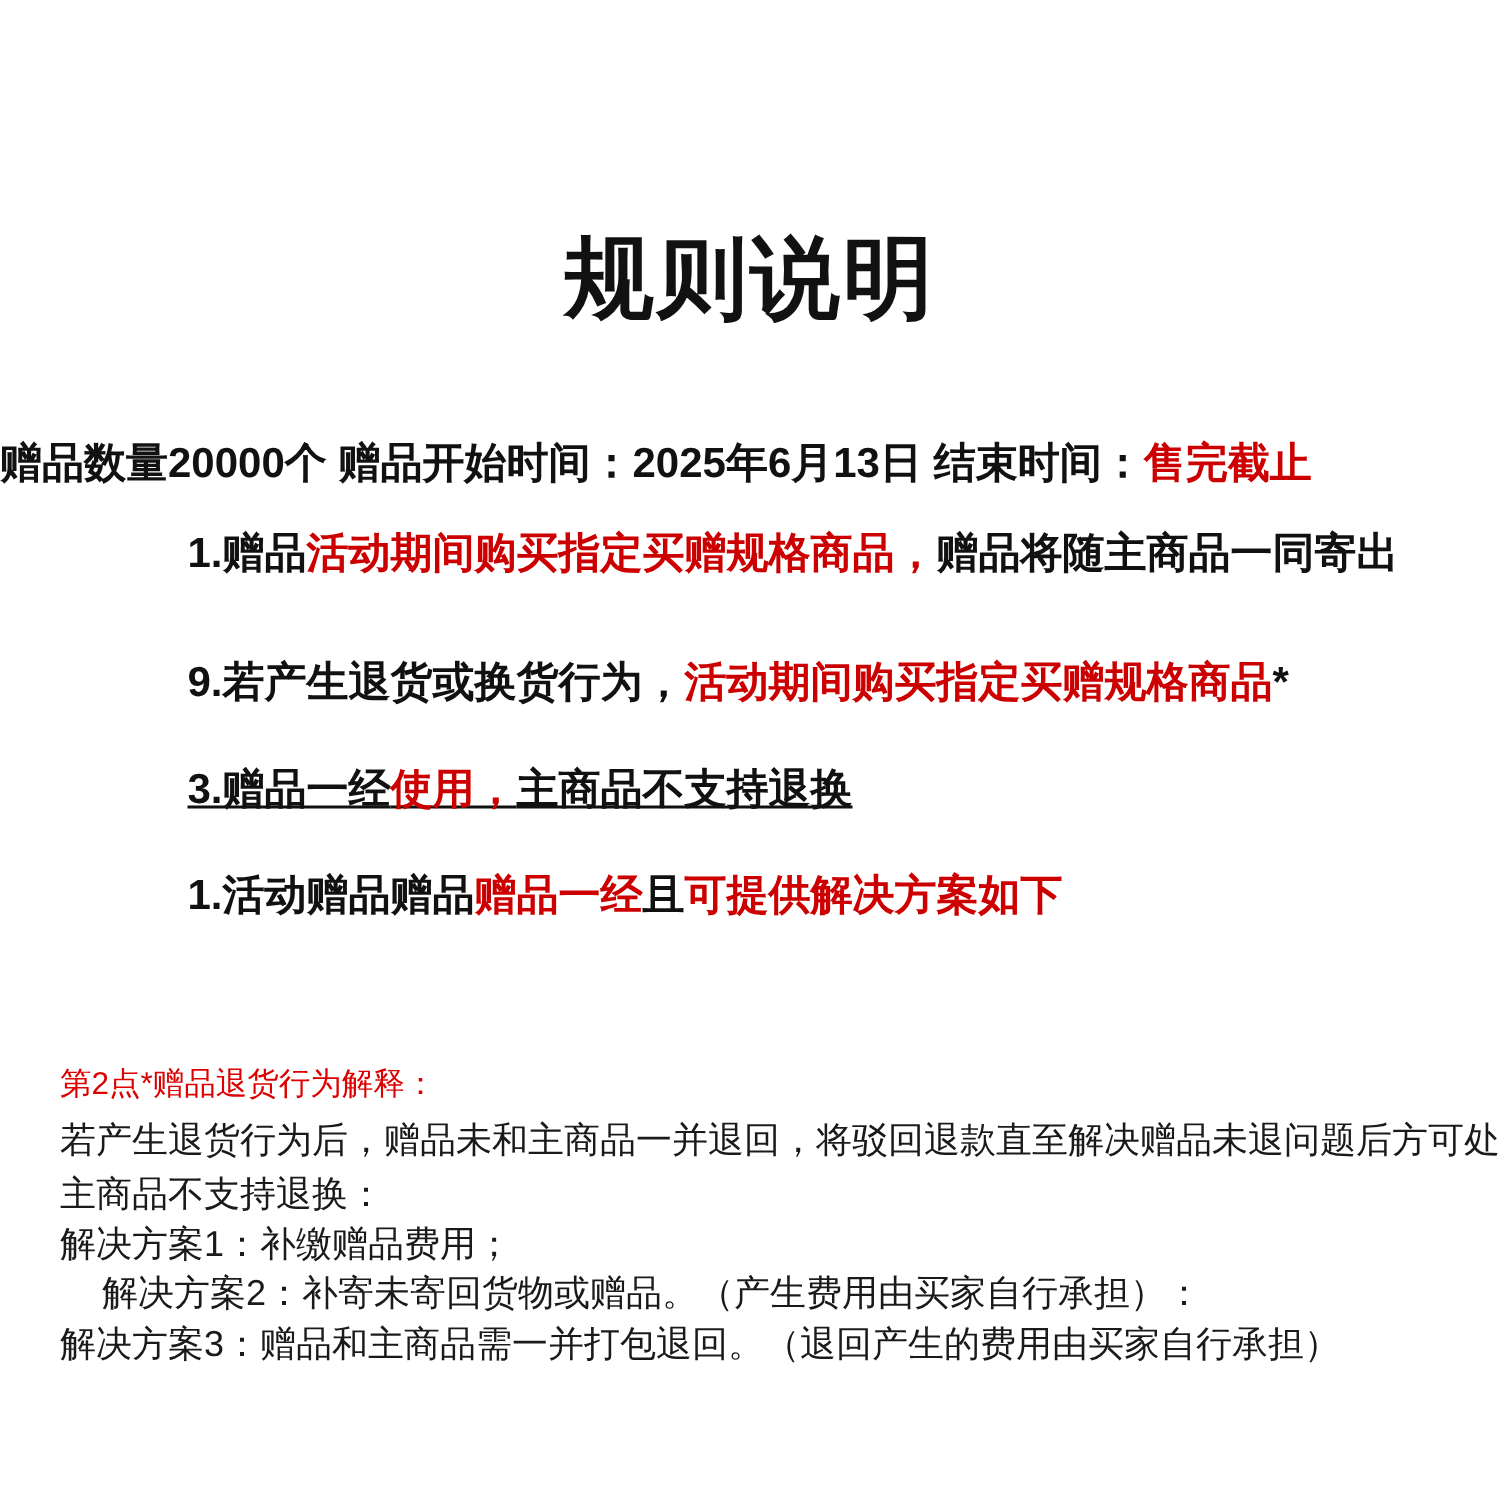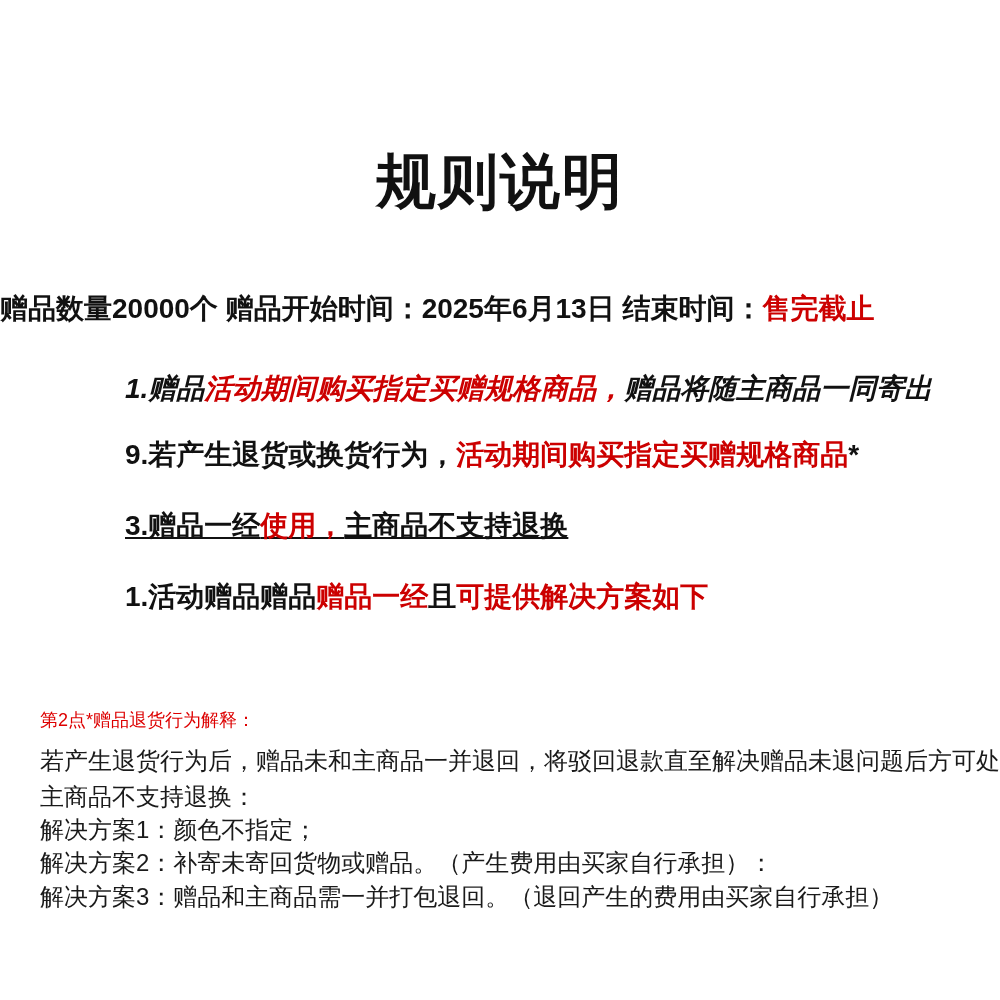--- a/index.html
+++ b/index.html
@@ -24,55 +24,54 @@
     color: var(--red, #cc0000);
   }
   #title {
     top: 150px;
     left: 0;
     width: 1000px;
     text-align: center;
     font-size: 60px;
     font-weight: 600;
     letter-spacing: 2px;
-    font-family: Liberation Mono, monospace;
   }
   #summary {
     top: 292px;
     left: 0;
-    width: 1000px;
-    text-align: left;
+    width: 850px;
+    text-align: right;
     font-size: 28px;
     font-weight: 600;
   }
   .rule {
     left: 125px;
     font-size: 28px;
     font-weight: 600;
   }
-  #rule-1 { top: 372px; font-style: italic; }
+  #rule-1 { top: 352px; }
   #rule-2 { top: 438px; }
   #rule-3 { top: 509px; text-decoration: underline; }
   #rule-4 { top: 580px; }
   .foot {
     left: 40px;
     font-size: 24px;
     font-weight: 400;
     color: #1a1a1a;
   }
   #foot-heading {
     top: 710px;
-    font-size: 18px;
+    font-size: 21px;
     font-weight: 400;
     color: var(--red-bright, #dd0000);
   }
   #foot-1 { top: 747px; }
   #foot-2 { top: 783px; }
   #foot-3 { top: 816px; }
-  #foot-4 { top: 849px; }
+  #foot-4 { top: 849px; margin-left: 28px; }
   #foot-5 { top: 883px; }
 </style>
 </head>
 <body style="background: rgb(255, 255, 255); color: rgb(17, 17, 17);">
 
 <div class="abs" id="title">规则说明</div>
 
 <div class="abs" id="summary"><span>赠品数量20000个 赠品开始时间：2025年6月13日 结束时间：</span><span class="red">售完截止</span></div>
 
 <div class="abs rule" id="rule-1"><span>1.赠品</span><span class="red">活动期间购买指定买赠规格商品，</span><span>赠品将随主商品一同寄出</span></div>
@@ -82,17 +81,17 @@
 <div class="abs rule" id="rule-3"><span>3.赠品一经</span><span class="red">使用，</span><span>主商品不支持退换</span></div>
 
 <div class="abs rule" id="rule-4"><span>1.活动赠品赠品</span><span class="red">赠品一经</span><span>且</span><span class="red">可提供解决方案如下</span></div>
 
 <div class="abs foot" id="foot-heading">第2点*赠品退货行为解释：</div>
 
 <div class="abs foot" id="foot-1">若产生退货行为后，赠品未和主商品一并退回，将驳回退款直至解决赠品未退问题后方可处理；</div>
 
 <div class="abs foot" id="foot-2">主商品不支持退换：</div>
 
-<div class="abs foot" id="foot-3">解决方案1：颜色不指定；</div>
+<div class="abs foot" id="foot-3">解决方案1：补缴赠品费用；</div>
 
 <div class="abs foot" id="foot-4">解决方案2：补寄未寄回货物或赠品。（产生费用由买家自行承担）：</div>
 
 <div class="abs foot" id="foot-5">解决方案3：赠品和主商品需一并打包退回。（退回产生的费用由买家自行承担）</div>
 
 </body></html>

